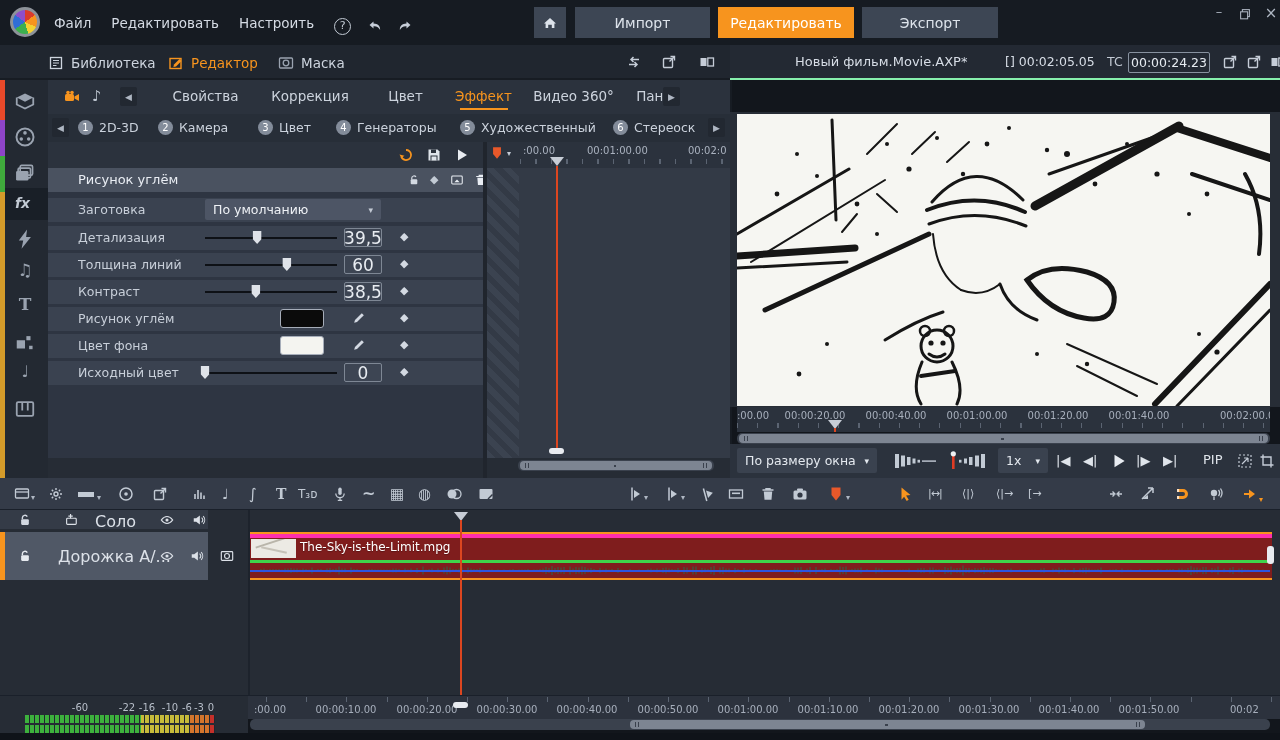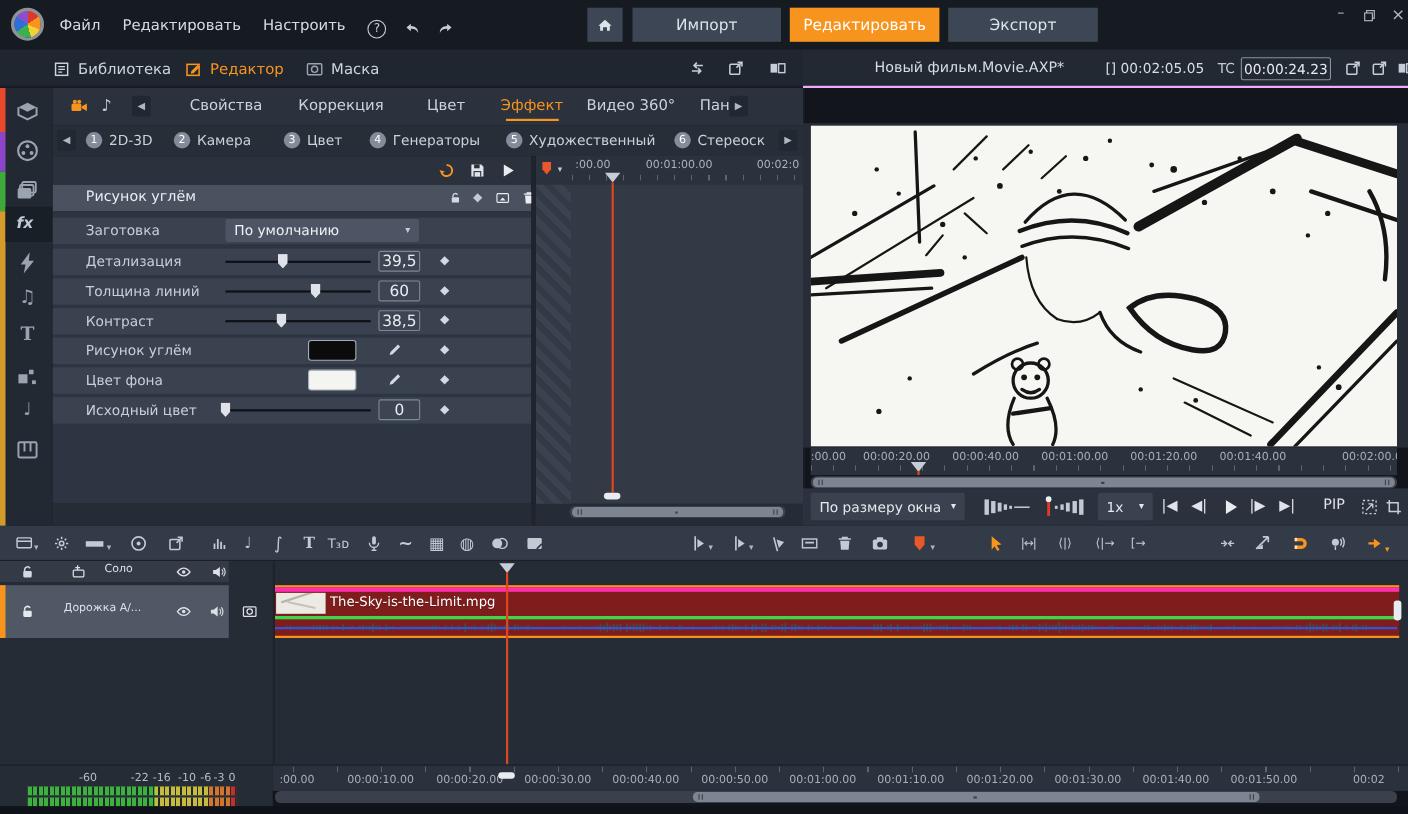--- a/index.html
+++ b/index.html
@@ -15,21 +15,21 @@
   .gi{display:inline-block;text-align:center;color:#c2cad4;font-size:14px;line-height:16px}
   
   .titlebar{position:absolute;left:0;top:0;width:1280px;height:45px;background:#161b22}
   .logo{position:absolute;left:10px;top:7px;width:30px;height:30px;border-radius:50%;border:3px solid #8d9299;background:conic-gradient(#d93a2b 0 55deg,#f7941e 55deg 115deg,#f3d232 115deg 165deg,#3caf4e 165deg 235deg,#2f6ed6 235deg 305deg,#8d4ecb 305deg 360deg)}
   .menu-item{color:#d5dbe4;font-size:13.5px;margin-right:4px;padding:4px 8px;cursor:default}
   .tb-btn{position:absolute;top:7px;height:31px;background:#3d4654;color:#dde3eb;display:flex;align-items:center;justify-content:center;font-size:14px}
   .tb-btn.active{background:#f7941e;color:#fff}
   .winbtn{position:absolute;top:4px;color:#aeb6c2;font-size:13px;width:22px;text-align:center}
   
   .modebar{position:absolute;left:0;top:45px;width:730px;height:35px;background:#20262f;border-bottom:2px solid #171c23}
-  .projbar{position:absolute;left:730px;top:45px;width:550px;height:35px;background:#232933;border-bottom:2px solid #f0abfc}
+  .projbar{position:absolute;left:730px;top:45px;width:550px;height:35px;background:#232933;border-bottom:2px solid #86efac}
   .mode-tab{position:absolute;top:7px;height:22px;display:flex;align-items:center;gap:7px;color:#cdd4de;font-size:13.5px}
   .tcbox{position:absolute;top:7px;height:21px;border:1px solid #8892a0;border-radius:2px;color:#e6ebf1;font-size:12.5px;display:flex;align-items:center;justify-content:center}
   
   .sidebar{position:absolute;left:0;top:80px;width:48px;height:398px;background:#232932}
   .strip{position:absolute;left:0;width:5px}
   .sb-ic{position:absolute;left:14px;width:22px;height:22px;color:#9aa3b0;text-align:center}
   
   .fx-tabs{position:absolute;left:48px;top:80px;width:682px;height:34px;background:#2b323d}
   .fx-tab{position:absolute;top:8px;font-size:13.5px;color:#ccd3dd;text-align:center}
   .fx-tab.active{color:#f7941e}
@@ -39,21 +39,21 @@
   .num{width:15px;height:15px;border-radius:50%;background:#838c9a;color:#fff;font-size:10px;display:inline-flex;align-items:center;justify-content:center}
   .fx-toolrow{position:absolute;left:48px;top:142px;width:435px;height:26px;background:#2b323d}
   .fx-head{position:absolute;left:48px;top:168px;width:435px;height:24px;background:#4a5260;color:#e9edf3;font-size:13px}
   .fx-body{position:absolute;left:48px;top:192px;width:435px;height:266px;background:#2e3542}
   .fx-strip-bottom{position:absolute;left:48px;top:458px;width:682px;height:20px;background:#262c35}
   .prow{position:absolute;left:48px;width:435px;height:24px;background:#3a4250}
   .plabel{position:absolute;left:30px;top:4px;font-size:12.5px;color:#c8cfd9;white-space:nowrap}
   .slider{position:absolute;left:157px;top:0;width:132px;height:24px}
   .groove{position:absolute;left:0;right:0;top:11px;height:2px;background:#0e1116}
   .thumb{position:absolute;top:5px;width:9px;height:13px;background:#dfe3e9;clip-path:polygon(0 0,100% 0,100% 62%,50% 100%,0 62%);transform:translateX(-50%)}
-  .vbox{position:absolute;left:296px;top:2px;width:38px;height:19px;background:#3d4553;border:1px solid #7e8794;border-radius:2px;color:#e8ecf1;font-size:14px;display:flex;align-items:center;justify-content:center}
+  .vbox{position:absolute;left:296px;top:2px;width:38px;height:19px;background:#3d4553;border:1px solid #7e8794;border-radius:2px;color:#e8ecf1;font-size:17px;display:flex;align-items:center;justify-content:center}
   .kdiam{position:absolute;left:352px;top:4px;color:#d3d9e2;font-size:11px}
   .pdrop{position:absolute;left:157px;top:1px;width:176px;height:21px;background:#4d5565;border-radius:2px;color:#eef1f5;font-size:12.5px;display:flex;align-items:center;padding:0 8px}
   .swatch{position:absolute;left:232px;top:2px;width:44px;height:19px;border-radius:3px;border:1px solid #a6adb9}
   .penbtn{position:absolute;left:304px;top:4px;color:#d3d9e2}
   
   .kf-panel{position:absolute;left:487px;top:142px;width:243px;height:316px;background:#333a46;overflow:hidden}
   .kf-ruler{position:absolute;left:0;top:0;width:243px;height:26px;background:#2b323d;color:#aab2bf;font-size:10px}
   .kf-hatch{position:absolute;left:0;top:26px;width:32px;height:290px;background:repeating-linear-gradient(45deg,#3b4350 0 6px,#333a46 6px 12px)}
   .tri{width:0;height:0;border-left:7px solid transparent;border-right:7px solid transparent;border-top:9px solid #c7cdd6;position:absolute}
   .redline{position:absolute;width:2px;background:#dc4620}
@@ -70,21 +70,21 @@
   .ctl-drop{position:absolute;top:4px;height:25px;background:#3a424f;border-radius:2px;color:#e4e9ef;font-size:12.5px;display:flex;align-items:center;padding:0 8px}
   .transport{color:#dfe4ea;font-size:13px;position:absolute;top:9px}
   .rlabel{position:absolute;top:3px;white-space:nowrap}
   .ticks{position:absolute;left:0;right:0;height:5px;background:repeating-linear-gradient(90deg,#5b6472 0 1px,transparent 1px 20px)}
   
   .tl-toolbar{position:absolute;left:0;top:478px;width:1280px;height:32px;background:#343b48;border-bottom:1px solid #1a202a}
   .tbi{position:absolute;top:8px;color:#c2cad4}
   .dd{font-size:8px;color:#aeb6c2;vertical-align:3px}
   
   .tracks{position:absolute;left:0;top:510px;width:1280px;height:185px;background:#262c35}
-  .trackhead{position:absolute;left:0;width:208px;color:#dce1e8;font-size:10px}
+  .trackhead{position:absolute;left:0;width:208px;color:#dce1e8;font-size:16px}
   .theadrow1{top:0;height:19px;background:#343b47}
   .theadrow2{top:22px;height:48px;background:#505866}
   .clip{position:absolute;left:250px;top:22px;width:1022px;height:48px;background:#7f1d1d;border-top:2px solid #f7941e;border-bottom:2px solid #f7941e}
   .meterlbl{position:absolute;top:6px;font-size:10px;color:#b7bec9;transform:translateX(-50%)}
   .meterbar{position:absolute;left:25px;width:190px;height:8px;background:repeating-linear-gradient(90deg,transparent 0 4px,#20262f 4px 5px),linear-gradient(90deg,#3db13d 0 61%,#c6bb3a 61% 87%,#d3752c 87% 97%,#c4302a 97% 100%)}
   .btm-ruler{position:absolute;left:248px;top:695px;width:1032px;height:24px;background:#2c323d;overflow:hidden;color:#a7afbc;font-size:10px;border-top:1px solid #1a202a}
 </style>
 </head>
 <body>
 

